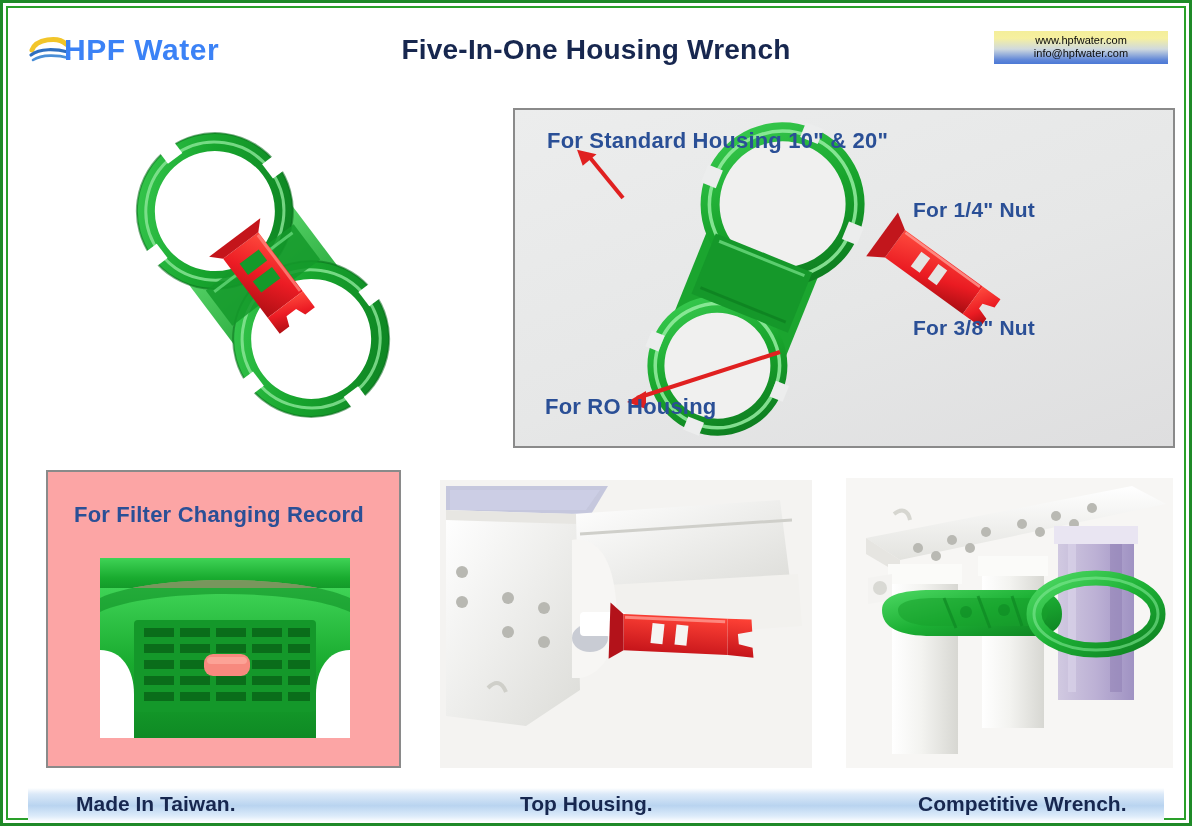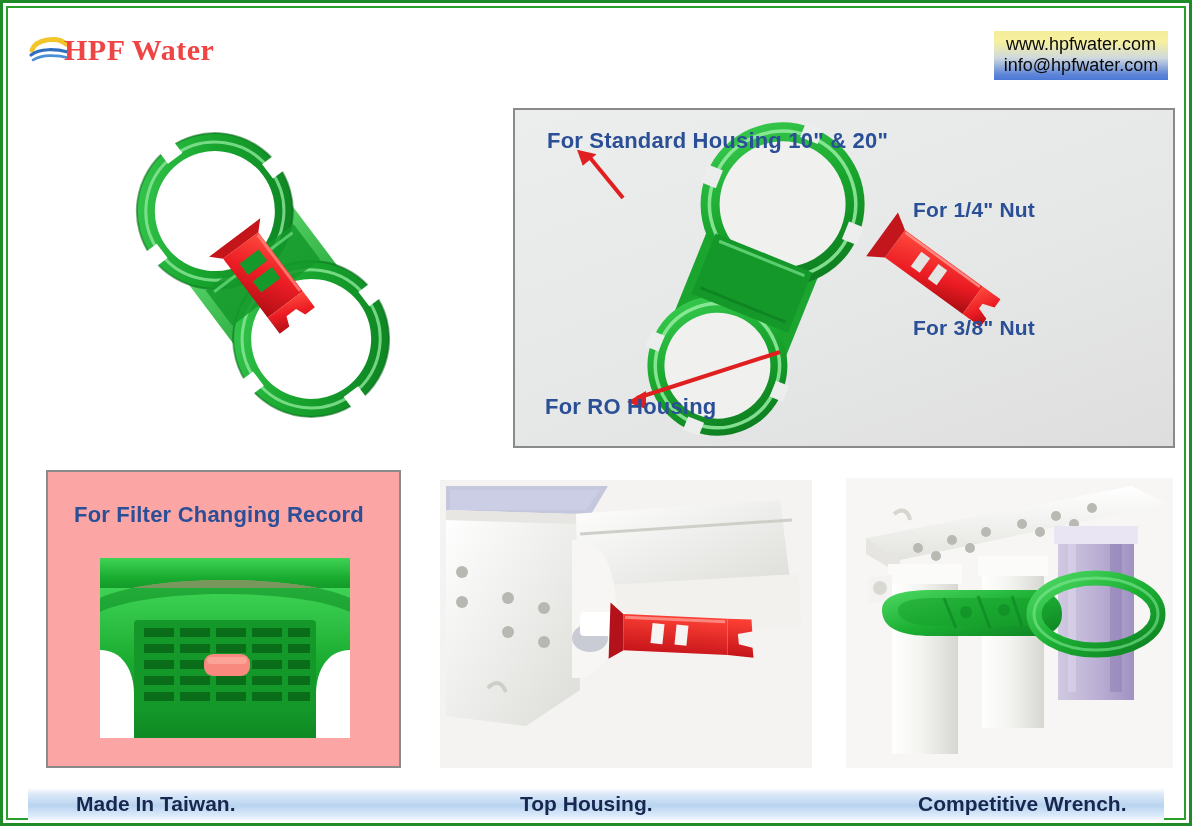--- a/index.html
+++ b/index.html
@@ -14,33 +14,33 @@
   }
   .page-inner{
     position:absolute;inset:3px;border:2px solid #2aa02a;background:#fff;
   }
   .canvas{position:absolute;inset:0;}
 
   
   .logo{position:absolute;left:20px;top:22px;display:flex;align-items:center;height:40px;}
   .logo-mark{width:44px;height:30px;flex:0 0 auto;}
   .logo-text{
-    font-family:Liberation Serif, serif;font-weight:bold;font-size:30px;
-    color:#ef4444;letter-spacing:0.5px;margin-left:-8px;white-space:nowrap;
+    font-family:Liberation Sans, sans-serif;font-weight:bold;font-size:30px;
+    color:#3b82f6;letter-spacing:0.5px;margin-left:-8px;white-space:nowrap;
   }
   .doc-title{
     position:absolute;left:0;right:0;top:26px;text-align:center;
     font-size:28px;font-weight:bold;color:#17274f;letter-spacing:0.2px;
   }
   .contact{
     position:absolute;right:16px;top:23px;width:174px;padding:3px 6px 5px 6px;
     background:linear-gradient(180deg,#f4ee9a 0%,#f6f0a0 22%,#cfd9de 55%,#5f86d8 88%,#4b78d6 100%);
     text-align:center;box-sizing:border-box;
   }
-  .contact div{font-size:18px;color:#0a0a0a;line-height:1.15;white-space:nowrap;}
+  .contact div{font-size:11px;color:#0a0a0a;line-height:1.15;white-space:nowrap;}
 
   
   .panel{position:absolute;box-sizing:border-box;}
   .panel.bordered{border:2px solid #8a8a8a;}
   .photo-bg{position:absolute;inset:0;overflow:hidden;}
 
   .caption{
     position:absolute;font-weight:bold;color:#2a4f96;white-space:nowrap;
     letter-spacing:0.2px;
   }
@@ -84,20 +84,21 @@
     <span class="logo-mark">
       <svg viewBox="0 0 44 30" width="44" height="30">
         <path d="M4 15 C8 4, 30 1, 38 9" stroke="#f2c52a" stroke-width="5" fill="none" stroke-linecap="round"></path>
         <path d="M3 20 C12 13, 28 14, 40 17" stroke="#2f6fc0" stroke-width="3.2" fill="none" stroke-linecap="round"></path>
         <path d="M5 25 C14 19, 30 20, 41 23" stroke="#4a8ed6" stroke-width="2.6" fill="none" stroke-linecap="round"></path>
       </svg>
     </span>
     <span class="logo-text">HPF Water</span>
   </div>
 
+  <div class="doc-title">Five-In-One Housing Wrench</div>
 
   <div class="contact">
     <div>www.hpfwater.com</div>
     <div>info@hpfwater.com</div>
   </div>
 
   <div class="panel" id="hero">
     <div class="photo-bg">
       <svg viewBox="0 0 430 345" width="430" height="345">
         <defs>

